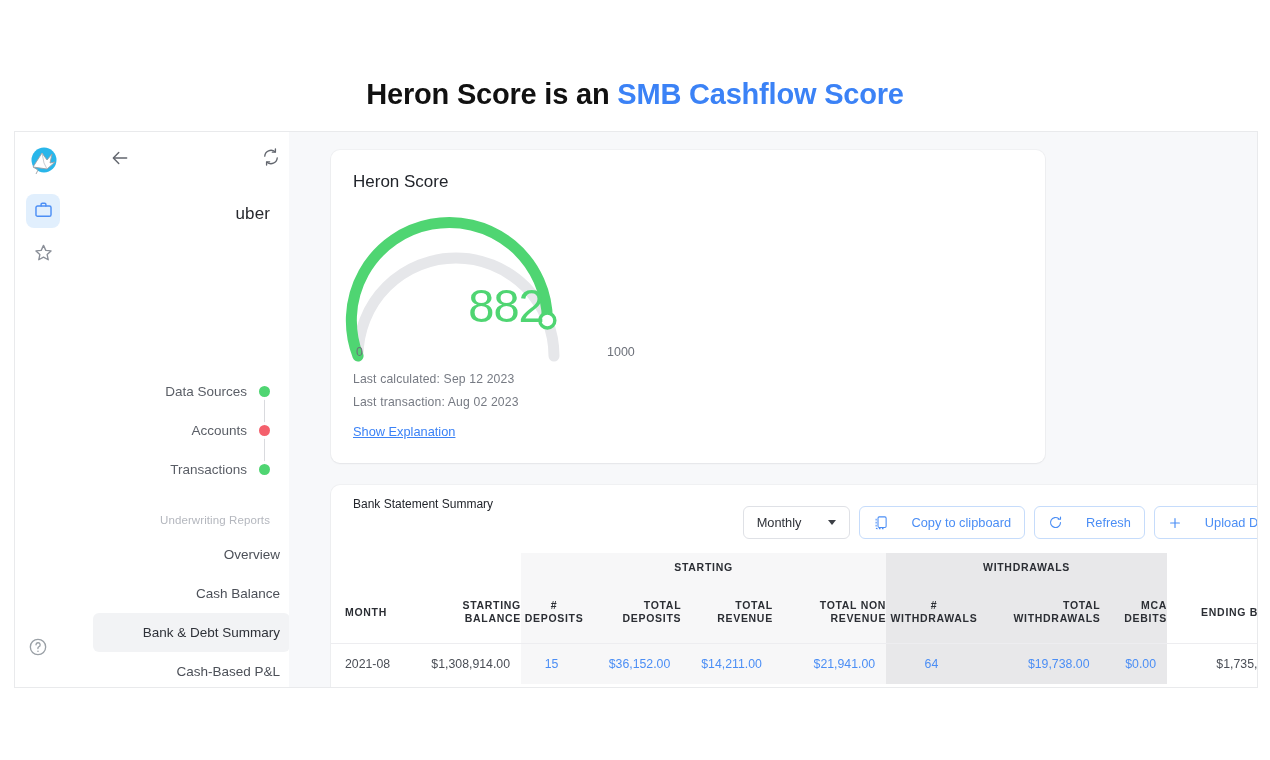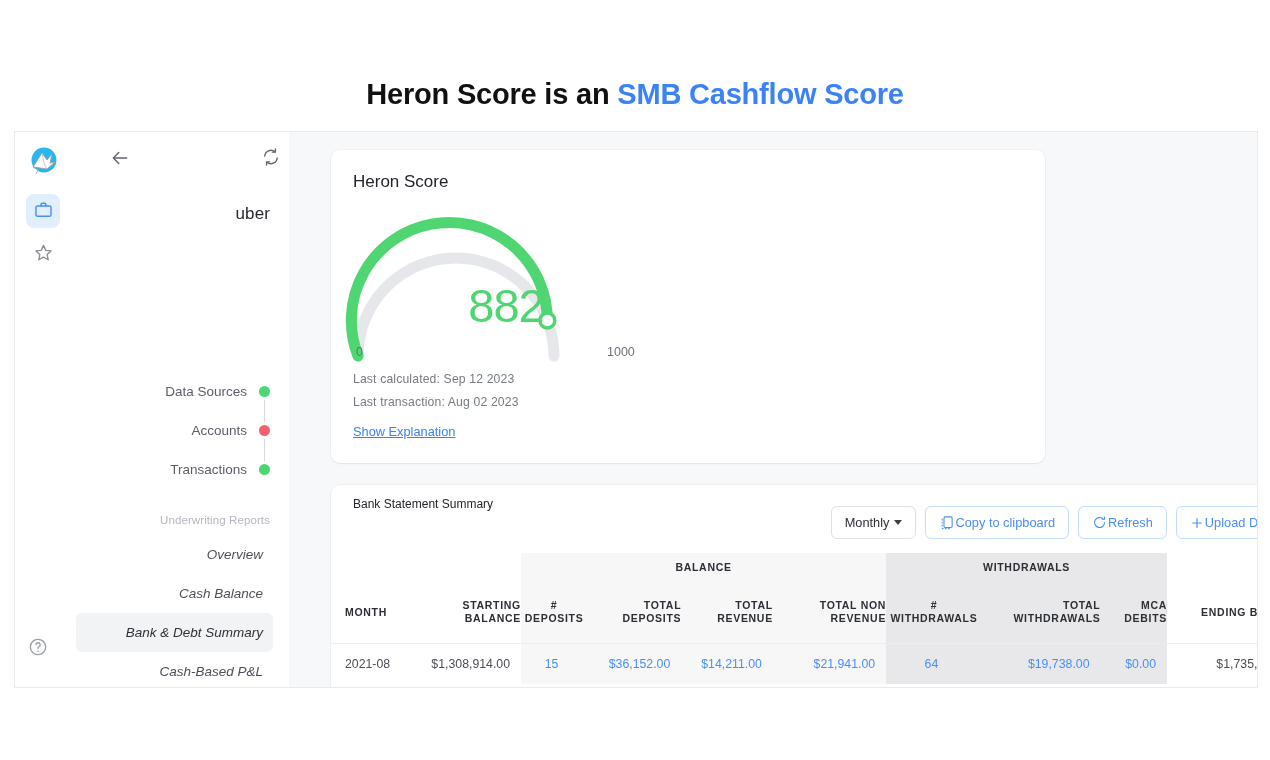--- a/index.html
+++ b/index.html
@@ -72,21 +72,21 @@
   }
   .status-spine {
     position: absolute; right: 5px; top: 19px; width: 1px; height: 78px;
     background: #d9dade; z-index: 1;
   }
 
   .nav-section-title {
     position: absolute; right: 19px; top: 382px;
     font-size: 11.5px; color: #b4b7be; letter-spacing: 0.1px;
   }
-  .nav-items { position: absolute; left: 2px; top: 403px; width: 197px; font-style: italic; }
+  .nav-items { position: absolute; left: 19px; top: 403px; width: 197px; }
   .nav-item {
     height: 39px; display:flex; align-items:center; justify-content:flex-end;
     padding-right: 10px; border-radius: 6px;
     font-size: 13.5px; color: #4c5058;
   }
   .nav-item.active { background: #f2f3f5; color: #2e3138; }
 
   
   .main {
     position: absolute; left: 274px; top: 0; right: 0; height: 555px;
@@ -121,21 +121,21 @@
     font-size: 12.8px; color: #3b82f6; text-decoration: underline;
   }
 
   .card-bank {
     position: absolute; left: 42px; top: 353px; width: 975px; height: 240px;
   }
   .bank-title { position: absolute; left: 22px; top: 12px; font-size: 12px; color: #22252b; }
 
   .toolbar { position: absolute; right: 16px; top: 21px; display: flex; gap: 9px; align-items: center; }
   .btn {
-    height: 31px; border-radius: 6px; display:flex; align-items:center; gap: 1px;
+    height: 31px; border-radius: 6px; display:flex; align-items:center; gap: 23px;
     padding: 0 13px; font-size: 12.8px; background: #fff;
     border: 1px solid #dfe1e6; color: #2e3138; white-space: nowrap;
   }
   .btn.blue { border-color: #c6dcfb; color: #4b8ef5; }
   .btn.blue svg { display:block; }
   .caret { width:0; height:0; border-left:4.5px solid transparent; border-right:4.5px solid transparent; border-top:5px solid #3c3f45; margin-left: 4px; }
 
   
   table.summary { position: absolute; left: 0; top: 68px; width: 975px; border-collapse: collapse; }
   table.summary th, table.summary td { padding: 0; }
@@ -318,21 +318,21 @@
             </span>
             <span>Upload Data</span>
           </div>
         </div>
 
         <table class="summary">
           <thead>
             <tr>
               <th style="width:88px"></th>
               <th style="width:102px"></th>
-              <th class="grp bg-dep" colspan="4" style="width:344px">BALANCE</th>
+              <th class="grp bg-dep" colspan="4" style="width:344px">STARTING</th>
               <th class="grp bg-wd" colspan="3" style="width:302px">WITHDRAWALS</th>
               <th style="width:139px"></th>
             </tr>
             <tr>
               <th class="hd left">MONTH</th>
               <th class="hd">STARTING BALANCE</th>
               <th class="hd ctr bg-dep"># DEPOSITS</th>
               <th class="hd bg-dep">TOTAL DEPOSITS</th>
               <th class="hd bg-dep">TOTAL REVENUE</th>
               <th class="hd bg-dep">TOTAL NON REVENUE</th>

